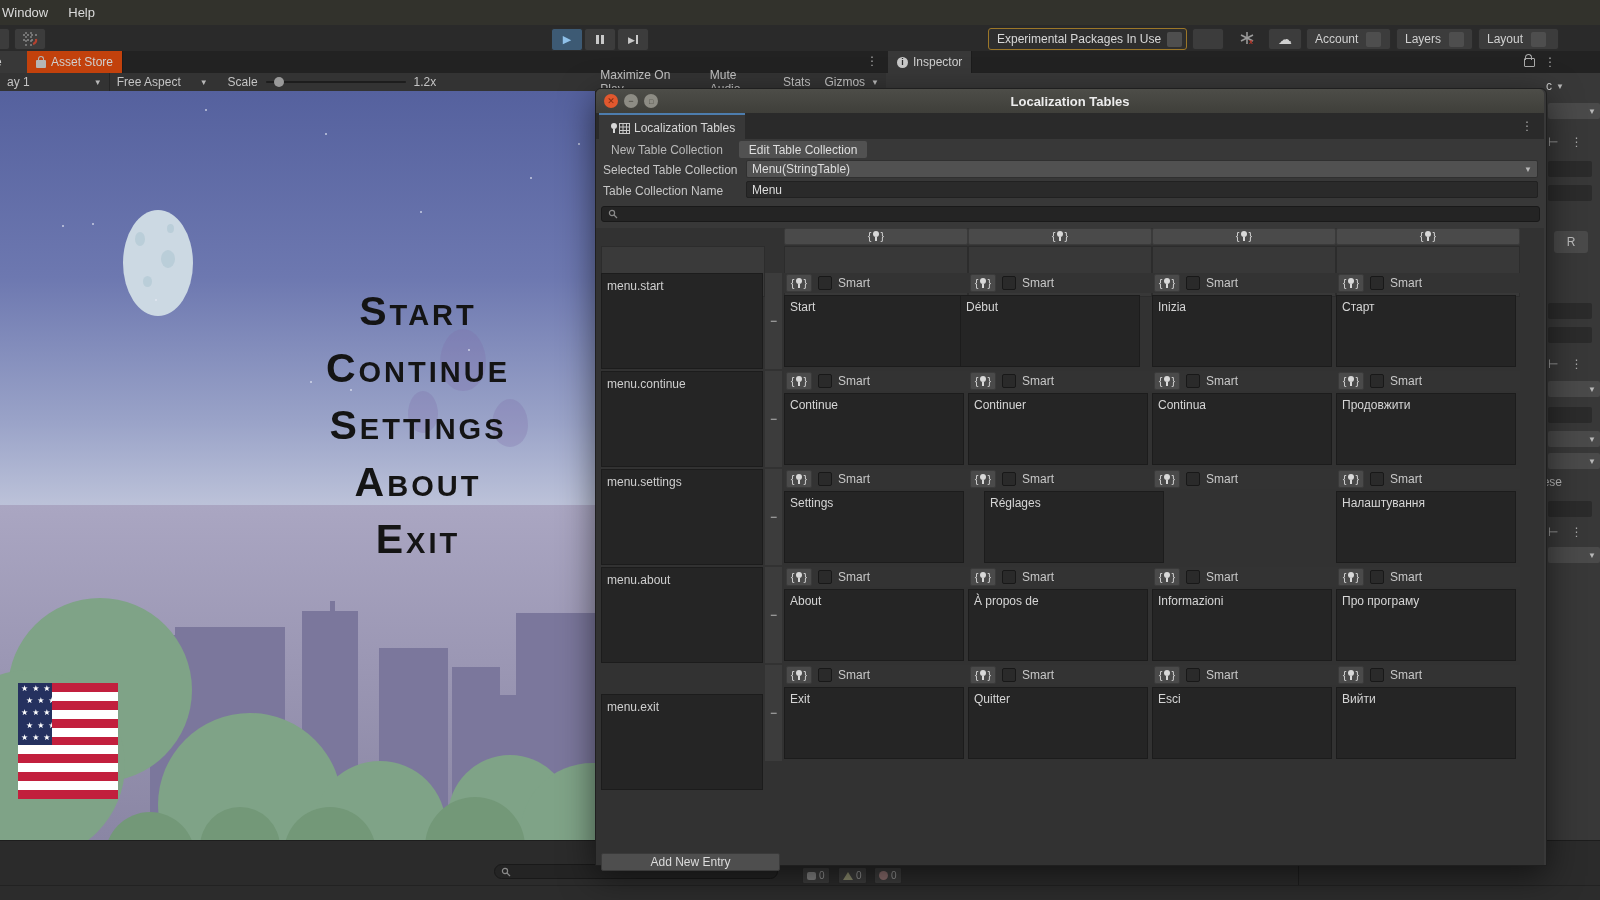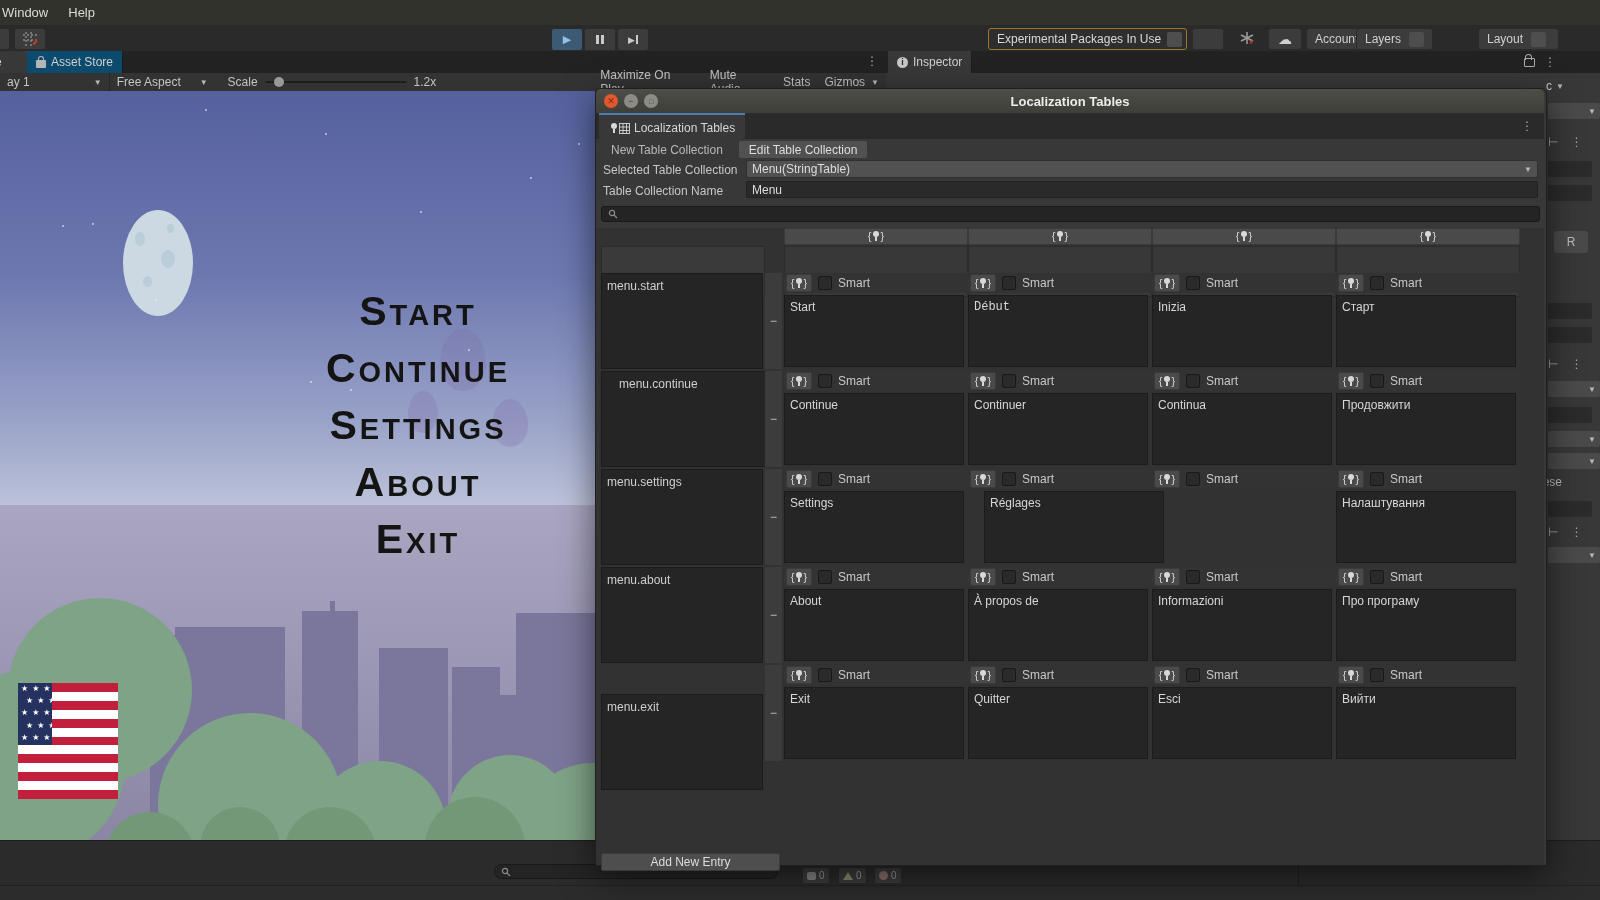--- a/index.html
+++ b/index.html
@@ -13,21 +13,21 @@
   .menubar{left:0;top:0;width:1600px;height:25px;background:#32322c;color:#dadada;font-size:13px;}
   .menu-item{padding:0 10px;height:25px;display:flex;align-items:center;}
   .toolbar{left:0;top:25px;width:1600px;height:26px;background:#2a2a2a;border-bottom:1px solid #1e1e1e;}
   .tbtn{background:#3c3c3c;border:1px solid #2b2b2b;border-radius:3px;height:20px;}
   .playbtn{width:30px;height:21px;margin-right:1px;}
   .badge{border:1px solid #9c7728;border-radius:3px;background:#2e2e2e;color:#d8d8d8;height:20px;padding:0 4px 0 8px;gap:6px;}
   .sqbox{width:15px;height:15px;background:#4e4e4e;border-radius:2px;}
   .ddbtn{height:20px;background:#3c3c3c;border:1px solid #2b2b2b;border-radius:3px;padding:0 3px 0 8px;gap:8px;color:#d0d0d0;}
 
   .tabrow{left:0;top:51px;width:1600px;height:22px;background:#222222;}
-  .tab{height:22px;padding:0 9px;display:flex;align-items:center;gap:5px;background:#0c4a6e;border-right:1px solid #1c1c1c;color:#cfcfcf;}
+  .tab{height:22px;padding:0 9px;display:flex;align-items:center;gap:5px;background:#c2410c;border-right:1px solid #1c1c1c;color:#cfcfcf;}
   .tab.active{background:#383838;}
   .gametoolbar{left:0;top:73px;width:886px;height:18px;background:#333333;border-bottom:1px solid #232323;color:#c4c4c4;}
   .gt-item{padding:0 7px;display:flex;align-items:center;gap:5px;height:18px;}
   .caret{font-size:8px;color:#b8b8b8;}
   .slider-track{width:140px;height:2px;background:#1d1d1d;border-radius:1px;position:relative;}
   .slider-thumb{position:absolute;top:-4px;width:10px;height:10px;border-radius:50%;background:#999;}
 
   
   .insp-body{left:886px;top:73px;width:714px;height:811px;background:#383838;}
   .mini-dd{background:#4a4a4a;border-radius:2px;height:16px;display:flex;align-items:center;justify-content:flex-end;padding:0 4px;color:#c2c2c2;}
@@ -142,21 +142,21 @@
         <text x="10" y="13" font-size="7" fill="#c0392b" font-weight="bold">x</text>
       </svg>
     </div>
     <div class="abs tbtn ctr" style="left:1268px;top:3px;width:32px;">
       <span style="color:#d0d0d0;font-size:14px;">☁</span>
     </div>
     <div class="abs ddbtn flex" style="left:1306px;top:3px;width:72px;">
       <span>Account</span>
       <span class="sqbox"></span>
     </div>
-    <div class="abs ddbtn flex" style="left:1356px;top:3px;width:64px;text-align:center;">
+    <div class="abs ddbtn flex" style="left:1396px;top:3px;width:64px;text-align:center;">
       <span>Layers</span>
       <span class="sqbox"></span>
     </div>
     <div class="abs ddbtn flex" style="left:1478px;top:3px;width:68px;">
       <span>Layout</span>
       <span class="sqbox"></span>
     </div>
   </div>
 
   <div class="abs tabrow">
@@ -459,21 +459,21 @@
         <div class="abs cell-dark" style="left: 188px; top: 67px; width: 178px; height: 70px;">
           <div class="valtext">Start</div>
         </div>
         <div class="abs cellhead" style="left: 372px; top: 45px; width: 180px; height: 20px;">
           <div class="metaBtn ctr" style="width: 24px; height: 16px;">
             <span class="pb">{<span class="pg"></span>}</span>
           </div>
           <div class="chk" style=""></div>
           <span>Smart</span>
         </div>
-        <div class="abs cell-dark" style="left: 372px; top: 67px; width: 178px; height: 70px; font-family: Liberation Mono, monospace;">
+        <div class="abs cell-dark" style="left: 364px; top: 67px; width: 178px; height: 70px;">
           <div class="valtext">Début</div>
         </div>
         <div class="abs cellhead" style="left: 556px; top: 45px; width: 180px; height: 20px;">
           <div class="metaBtn ctr" style="width: 24px; height: 16px;">
             <span class="pb">{<span class="pg"></span>}</span>
           </div>
           <div class="chk" style=""></div>
           <span>Smart</span>
         </div>
         <div class="abs cell-dark" style="left: 556px; top: 67px; width: 178px; height: 70px;">
@@ -482,21 +482,21 @@
         <div class="abs cellhead" style="left: 740px; top: 45px; width: 180px; height: 20px;">
           <div class="metaBtn ctr" style="width: 24px; height: 16px;">
             <span class="pb">{<span class="pg"></span>}</span>
           </div>
           <div class="chk" style=""></div>
           <span>Smart</span>
         </div>
         <div class="abs cell-dark" style="left: 740px; top: 67px; width: 178px; height: 70px;">
           <div class="valtext">Старт</div>
         </div>
-        <div class="abs cell-dark" style="left: 5px; top: 143px; width: 160px; height: 94px; padding-left: 12px;">
+        <div class="abs cell-dark" style="left: 5px; top: 143px; width: 160px; height: 94px;">
           <div class="keytext">menu.continue</div>
         </div>
         <div class="abs" style="left: 169px; top: 143px; width: 17px; height: 96px; background: rgb(60, 60, 60);">
           <div class="ctr" style="position: absolute; left: 2px; top: 41px; width: 13px; height: 13px; color: rgb(192, 192, 192); font-size: 12px;">−</div>
         </div>
         <div class="abs cellhead" style="left: 188px; top: 143px; width: 180px; height: 20px;">
           <div class="metaBtn ctr" style="width: 24px; height: 16px;">
             <span class="pb">{<span class="pg"></span>}</span>
           </div>
           <div class="chk" style=""></div>

